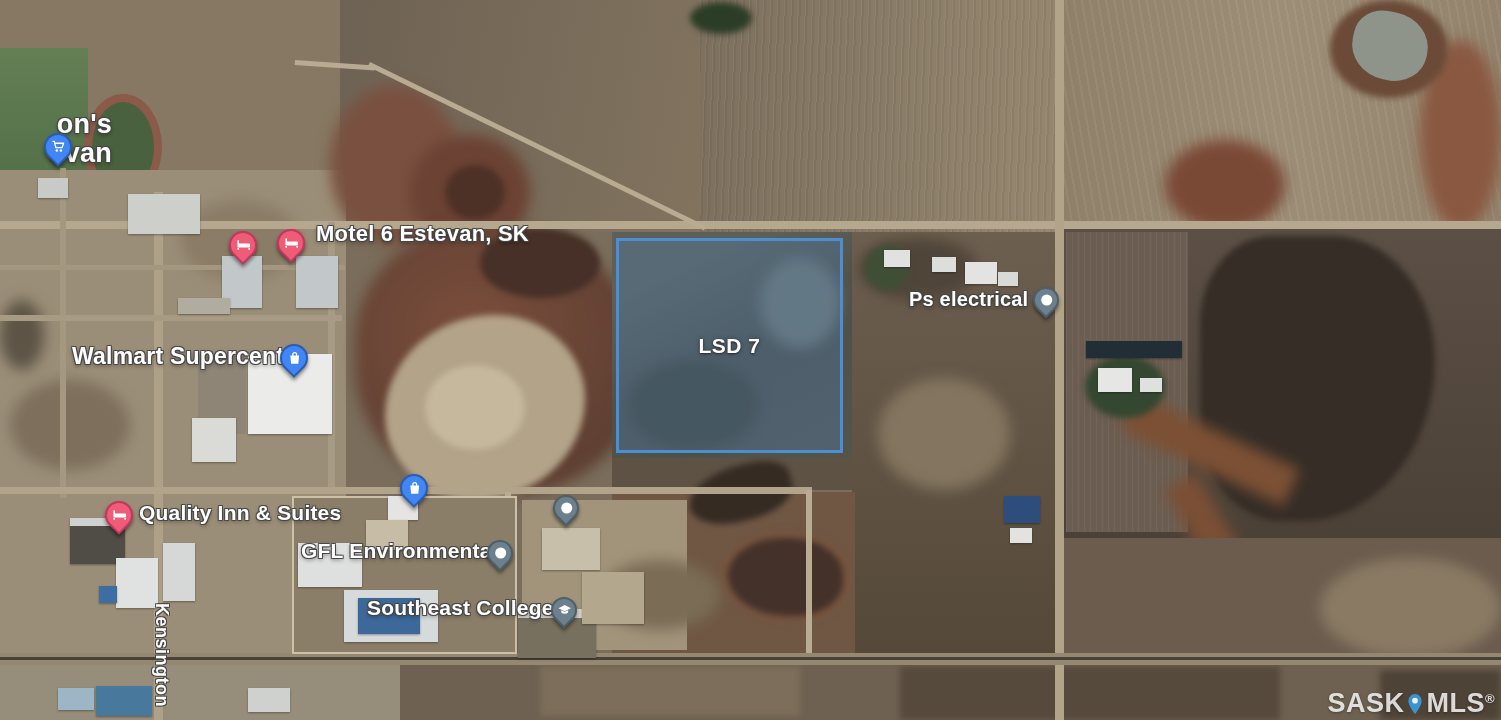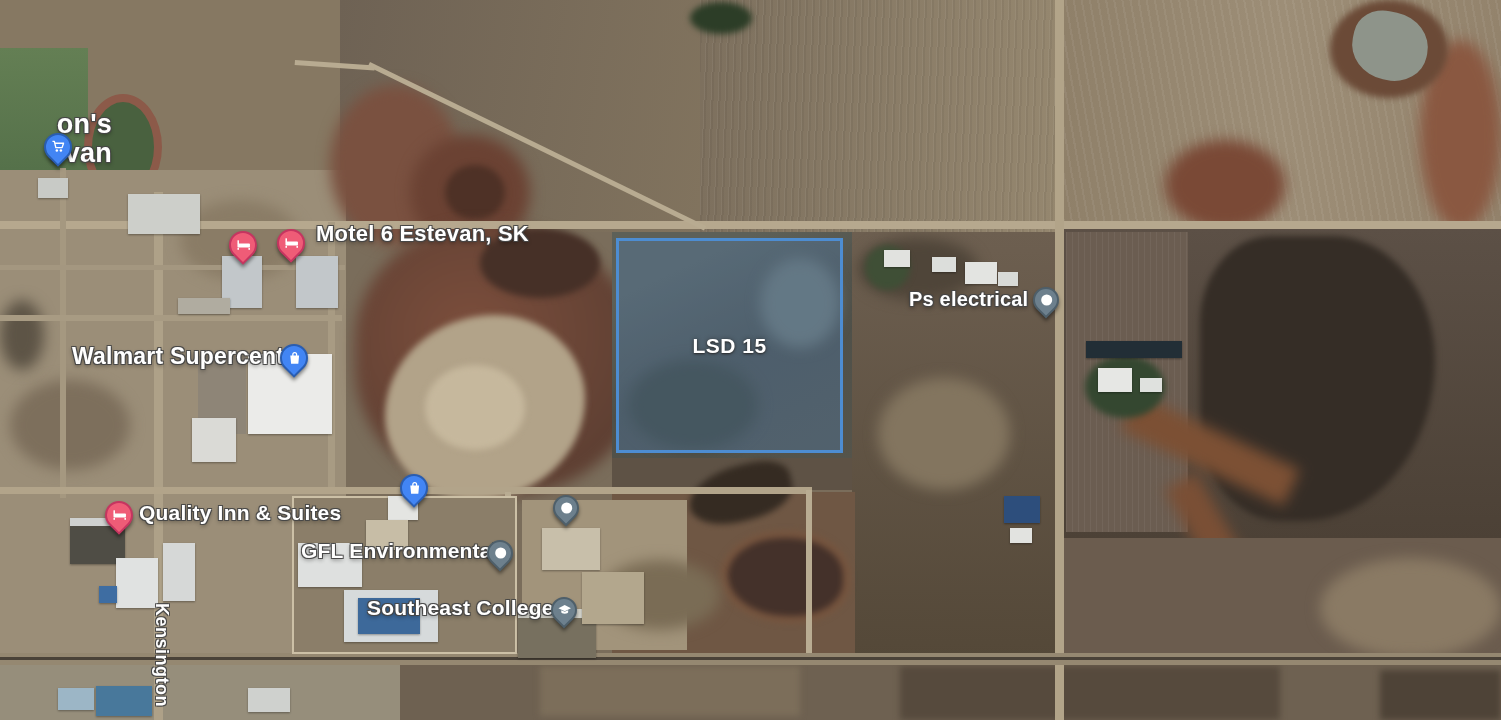--- a/index.html
+++ b/index.html
@@ -167,21 +167,21 @@
     <div class="bldg" style="left:1098px;top:368px;width:34px;height:24px;background:#e6e7e4"></div>
     <div class="bldg" style="left:1140px;top:378px;width:22px;height:14px;background:#dfe1de"></div>
     <div class="bldg" style="left:1004px;top:496px;width:36px;height:27px;background:#2d4e7c"></div>
     <div class="bldg" style="left:1010px;top:528px;width:22px;height:15px;background:#e2e3e0"></div>
     <div class="bldg" style="left:58px;top:688px;width:36px;height:22px;background:#9cb6c6"></div>
     <div class="bldg" style="left:96px;top:686px;width:56px;height:30px;background:#48789b"></div>
     <div class="bldg" style="left:248px;top:688px;width:42px;height:24px;background:#cfd1ce"></div>
   </div>
 
   <div class="parcel">
-    <span class="parcel-label">LSD 15</span>
+    <span class="parcel-label">LSD 7</span>
   </div>
 
   <div class="pin pin-blue" style="left:58px;top:167px">
     <div class="pin-body">
       <svg class="pin-icon" viewBox="0 0 24 24">
         <path d="M2 3h3l2.4 10h10l2.3-7H6" fill="none" stroke="#fff" stroke-width="2.2" stroke-linejoin="round"></path>
         <circle cx="9" cy="17.5" r="2" fill="#fff"></circle>
           <circle cx="15.5" cy="17.5" r="2" fill="#fff"></circle>
       </svg>
     </div>
@@ -278,14 +278,23 @@
 
   <div class="poi-label" style="left:301px;top:540px;font-size:21px">GFL Environmental</div>
 
 
   <div class="poi-label" style="left:367px;top:597px;font-size:21px">Southeast College</div>
 
   <div class="poi-label" style="left:909px;top:289px;font-size:20px">Ps electrical</div>
 
   <div class="road-name">Kensington</div>
 
+  <div class="watermark">
+    <span>SASK</span>
+    <svg width="20" height="26" viewBox="0 0 24 28">
+      <path d="M12 2a8 8 0 00-8 8c0 6 8 16 8 16s8-10 8-16a8 8 0 00-8-8z" fill="#3a9be0"></path>
+      <circle cx="12" cy="10" r="3.4" fill="#fff"></circle>
+    </svg>
+    <span>MLS</span>
+    <span class="wm-reg">®</span>
+  </div>
 
 </div>
 
 </body></html>

